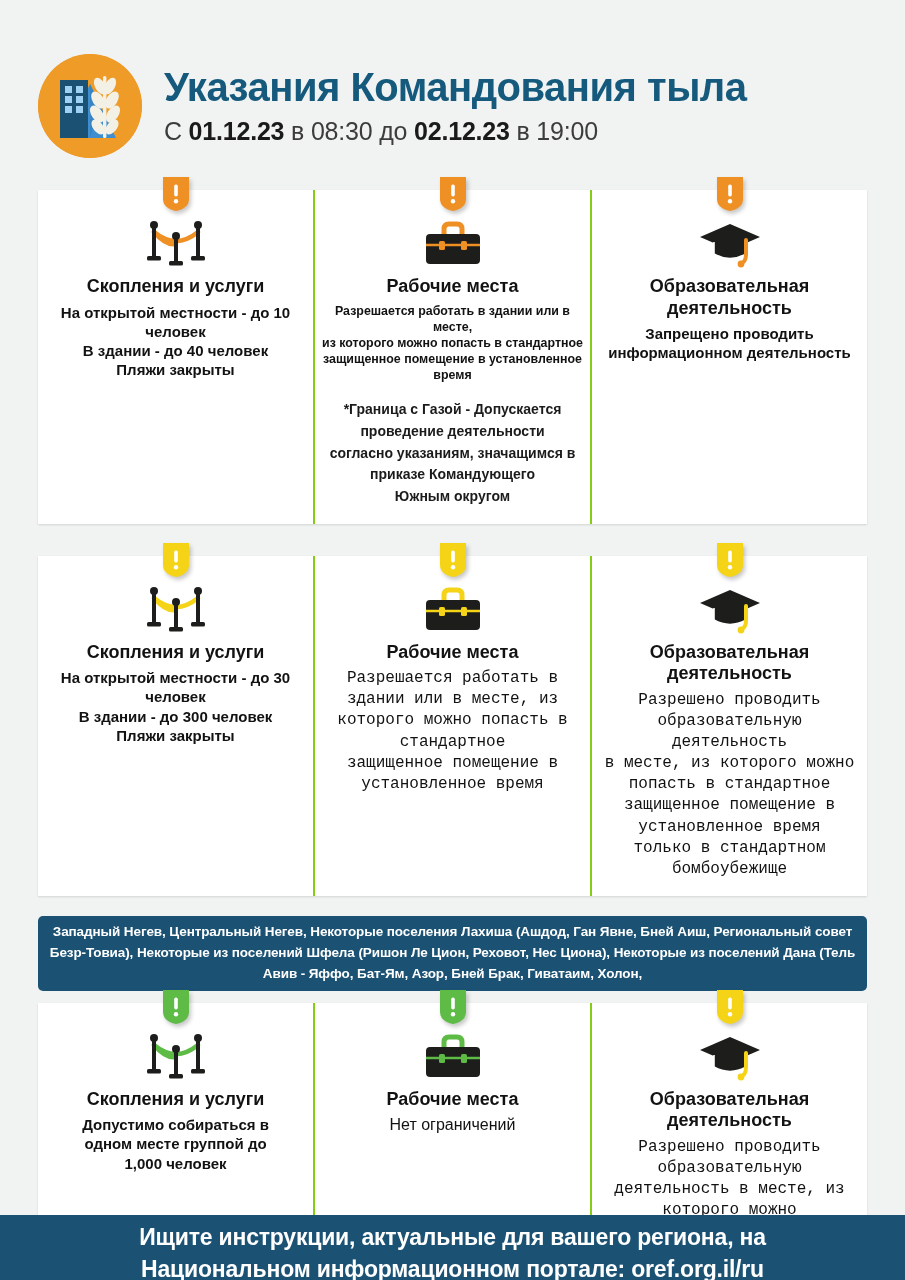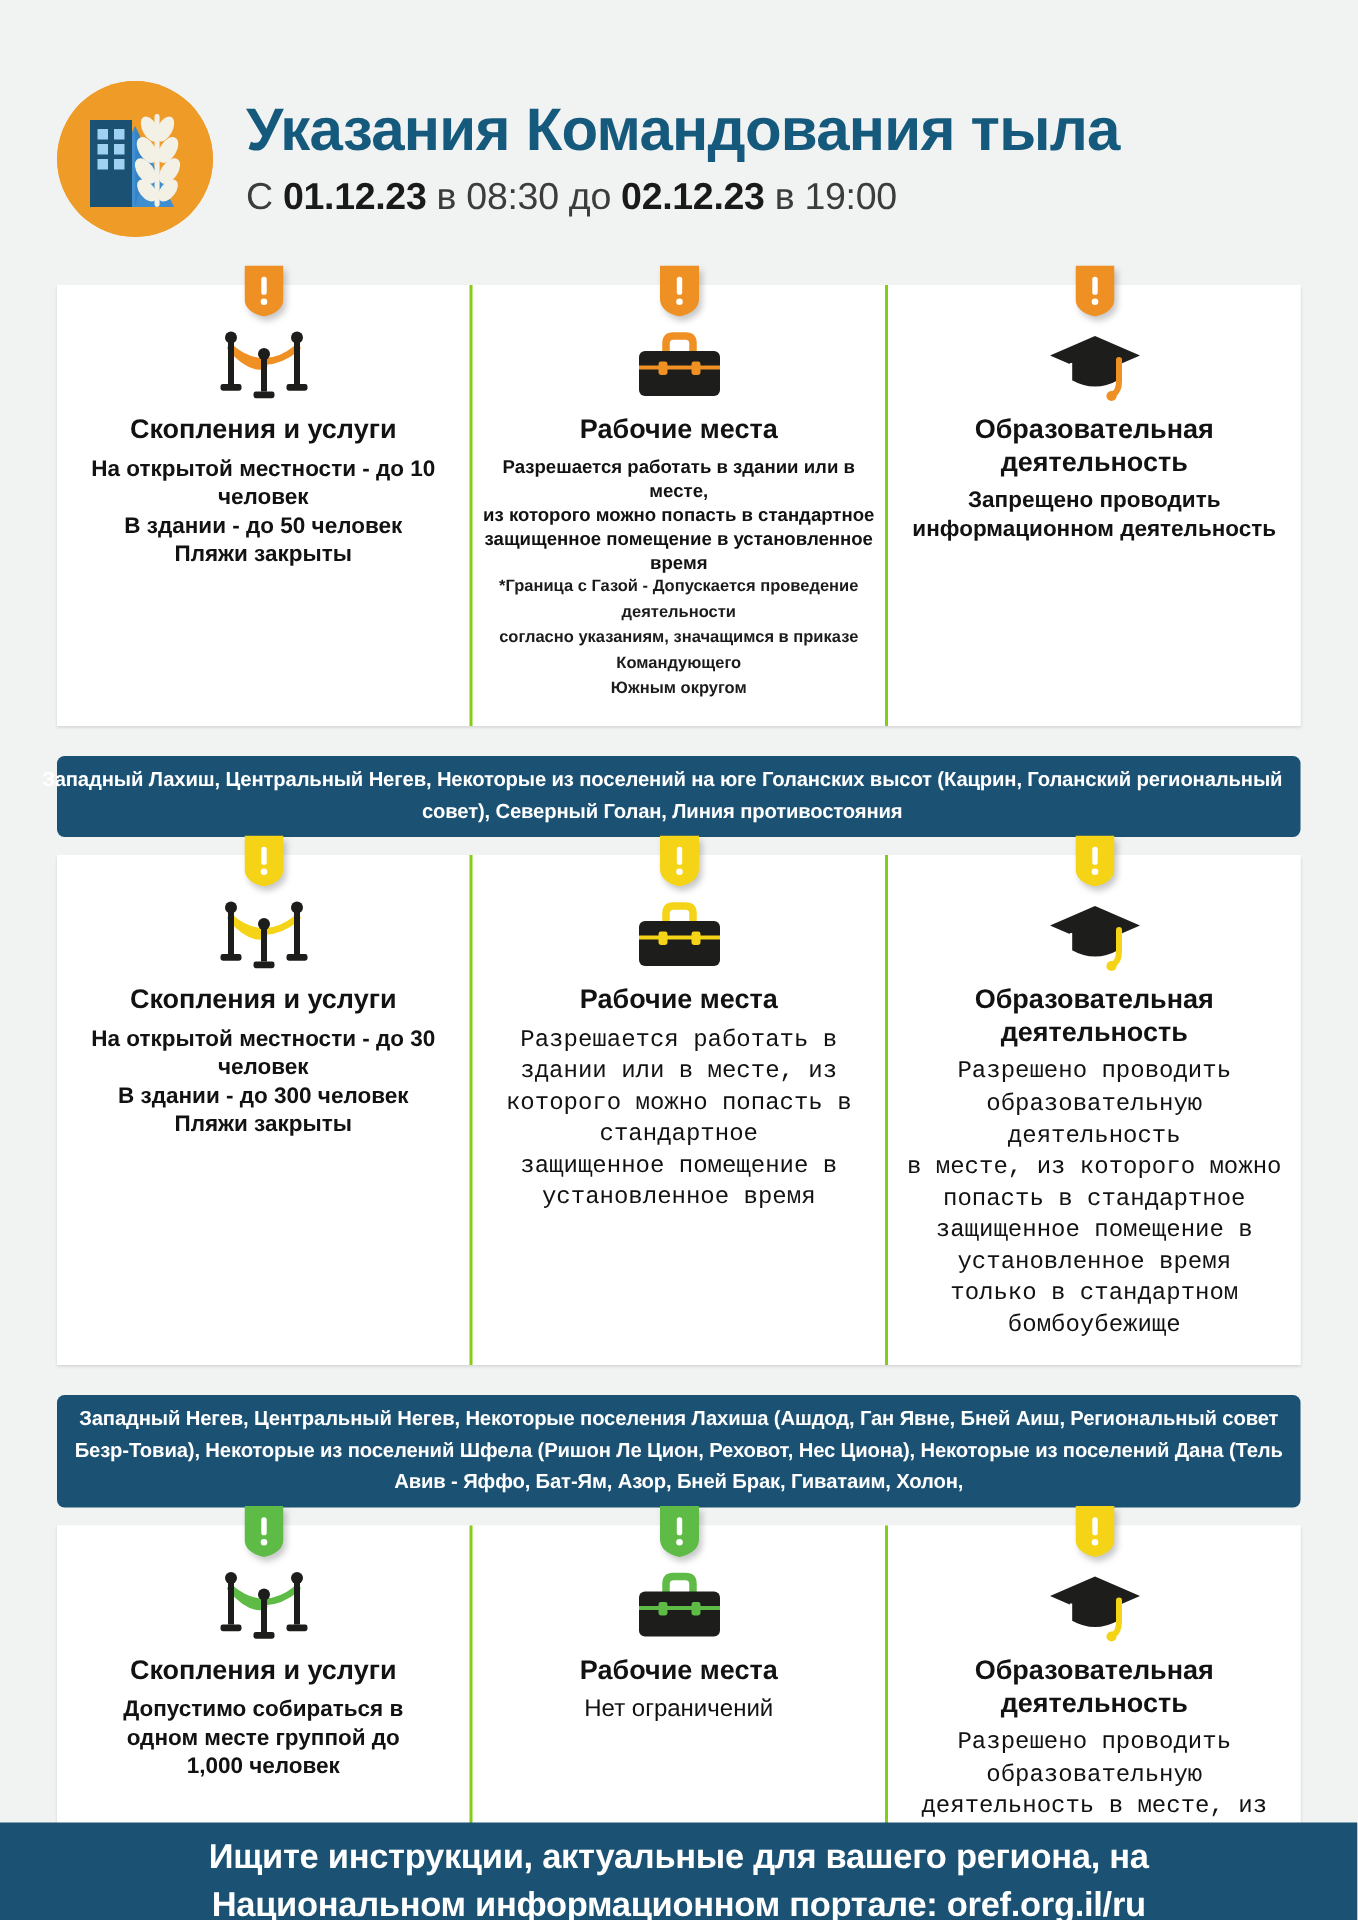--- a/index.html
+++ b/index.html
@@ -102,22 +102,22 @@
     color:#121212; margin-bottom:5px;
   }
   .card-body{
     font-size:15px; font-weight:bold; line-height:1.28;
     color:#121212; white-space:pre-line;
   }
   .card-body.small{font-size:12.4px; font-weight:bold; line-height:1.3;}
   .card-body.regular{font-size:16px;font-weight:400;}
   .card-body.tiny{font-size:16px;font-weight:400;line-height:1.32;font-family:Liberation Mono, monospace;}
   .card-note{
-    margin-top:0;
-    font-size:11px; font-weight:bold; line-height:1.55;
+    margin-top:16px;
+    font-size:14px; font-weight:bold; line-height:1.55;
     color:#1b1b1b; white-space:pre-line;
   }
 
   
   .footer{
     position:absolute; left:0; right:0; bottom:0;
     background:#1b5274;
     color:#fff;
     text-align:center;
     padding:6px 0 20px;
@@ -191,21 +191,21 @@
                 <rect x="56" y="12" width="4" height="28"></rect>
                 <rect x="51" y="40" width="14" height="4.5" rx="1.6"></rect>
                 <circle cx="36" cy="20" r="4"></circle>
                 <rect x="34" y="23" width="4" height="22"></rect>
                 <rect x="29" y="45" width="14" height="4.5" rx="1.6"></rect>
               </g>
             </svg>
           </div>
           <div class="card-title" style="white-space: pre-line;">Скопления и услуги</div>
           <div class="card-body ">На открытой местности - до 10 человек
-В здании - до 50 человек
+В здании - до 40 человек
 Пляжи закрыты</div>
         </div>
         <div class="card">
           <div class="badge"><svg width="26" height="34" viewBox="0 0 26 34">
               <path d="M0 0 H26 V22 Q26 31 13 34 Q0 31 0 22 Z" fill="#ef9024"></path>
               <rect x="11.2" y="7.5" width="3.6" height="12" rx="1.7" fill="#fff"></rect>
               <circle cx="13" cy="24.2" r="2.2" fill="#fff"></circle>
             </svg></div>
           <div class="icon-wrap">
             <svg width="62" height="50" viewBox="0 0 62 50">
@@ -240,23 +240,20 @@
               <circle cx="43" cy="46" r="3.4" fill="#ef9024"></circle>
             </svg>
           </div>
           <div class="card-title" style="white-space: pre-line;">Образовательная
 деятельность</div>
           <div class="card-body ">Запрещено проводить
 информационном деятельность</div>
         </div>
       </div>
       <div class="spacer-20"></div>
-      <div class="bar bar-region">
-        <div class="inner">Западный Лахиш, Центральный Негев, Некоторые из поселений на юге Голанских высот (Кацрин, Голанский региональный совет), Северный Голан,  Линия противостояния</div>
-      </div>
       <div class="spacer-12"></div>
       <div class="row">
         <div class="card">
           <div class="badge"><svg width="26" height="34" viewBox="0 0 26 34">
               <path d="M0 0 H26 V22 Q26 31 13 34 Q0 31 0 22 Z" fill="#f5d417"></path>
               <rect x="11.2" y="7.5" width="3.6" height="12" rx="1.7" fill="#fff"></rect>
               <circle cx="13" cy="24.2" r="2.2" fill="#fff"></circle>
             </svg></div>
           <div class="icon-wrap">
             <svg width="72" height="52" viewBox="0 0 72 52">

